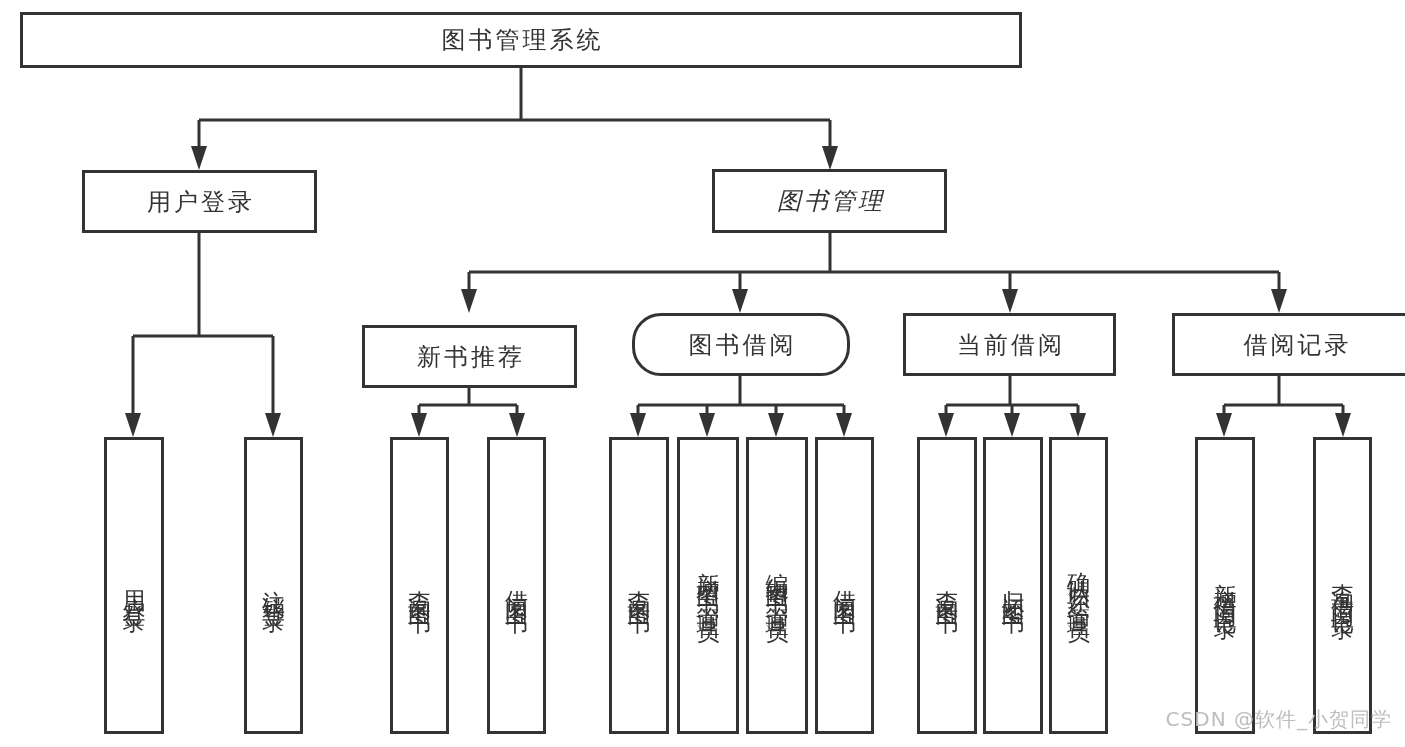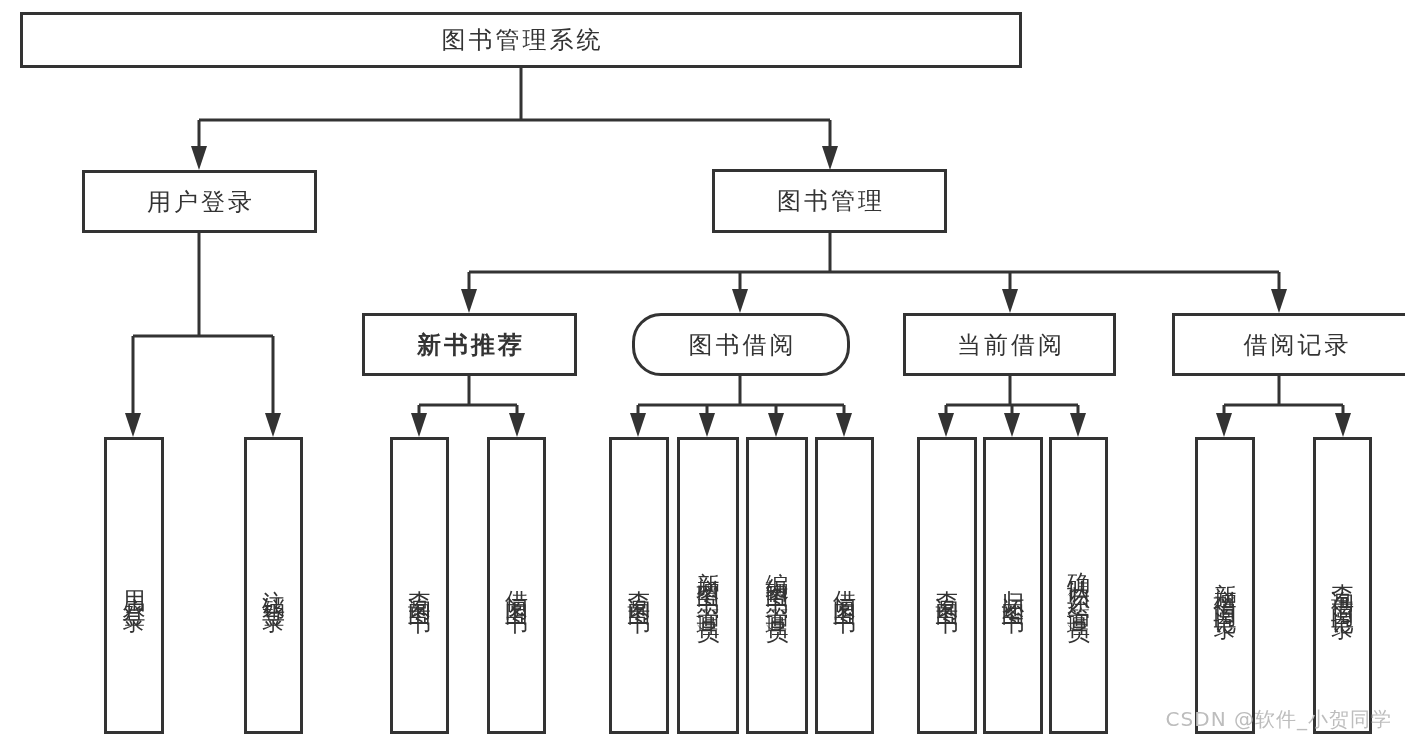--- a/index.html
+++ b/index.html
@@ -69,25 +69,25 @@
     <polygon points="1335,413 1351,413 1343,437"></polygon>
   </svg>
 
   <div class="node" style="left:20px;top:12px;width:1002px;height:56px;">
     <span class="h-label">图书管理系统</span>
   </div>
 
   <div class="node" style="left:82px;top:170px;width:235px;height:63px;">
     <span class="h-label">用户登录</span>
   </div>
-  <div class="node" style="left:712px;top:169px;width:235px;height:64px;">
+  <div class="node" style="left:712px;top:169px;width:235px;height:64px;font-style:italic;">
     <span class="h-label">图书管理</span>
   </div>
 
-  <div class="node" style="left:362px;top:313px;width:215px;height:63px;font-weight:bold;">
+  <div class="node" style="left:362px;top:325px;width:215px;height:63px;">
     <span class="h-label">新书推荐</span>
   </div>
   <div class="node" style="left:632px;top:313px;width:218px;height:63px;border-radius:29px;">
     <span class="h-label">图书借阅</span>
   </div>
   <div class="node" style="left:903px;top:313px;width:213px;height:63px;">
     <span class="h-label">当前借阅</span>
   </div>
   <div class="node" style="left:1172px;top:313px;width:248px;height:63px;">
     <span class="h-label">借阅记录</span>

